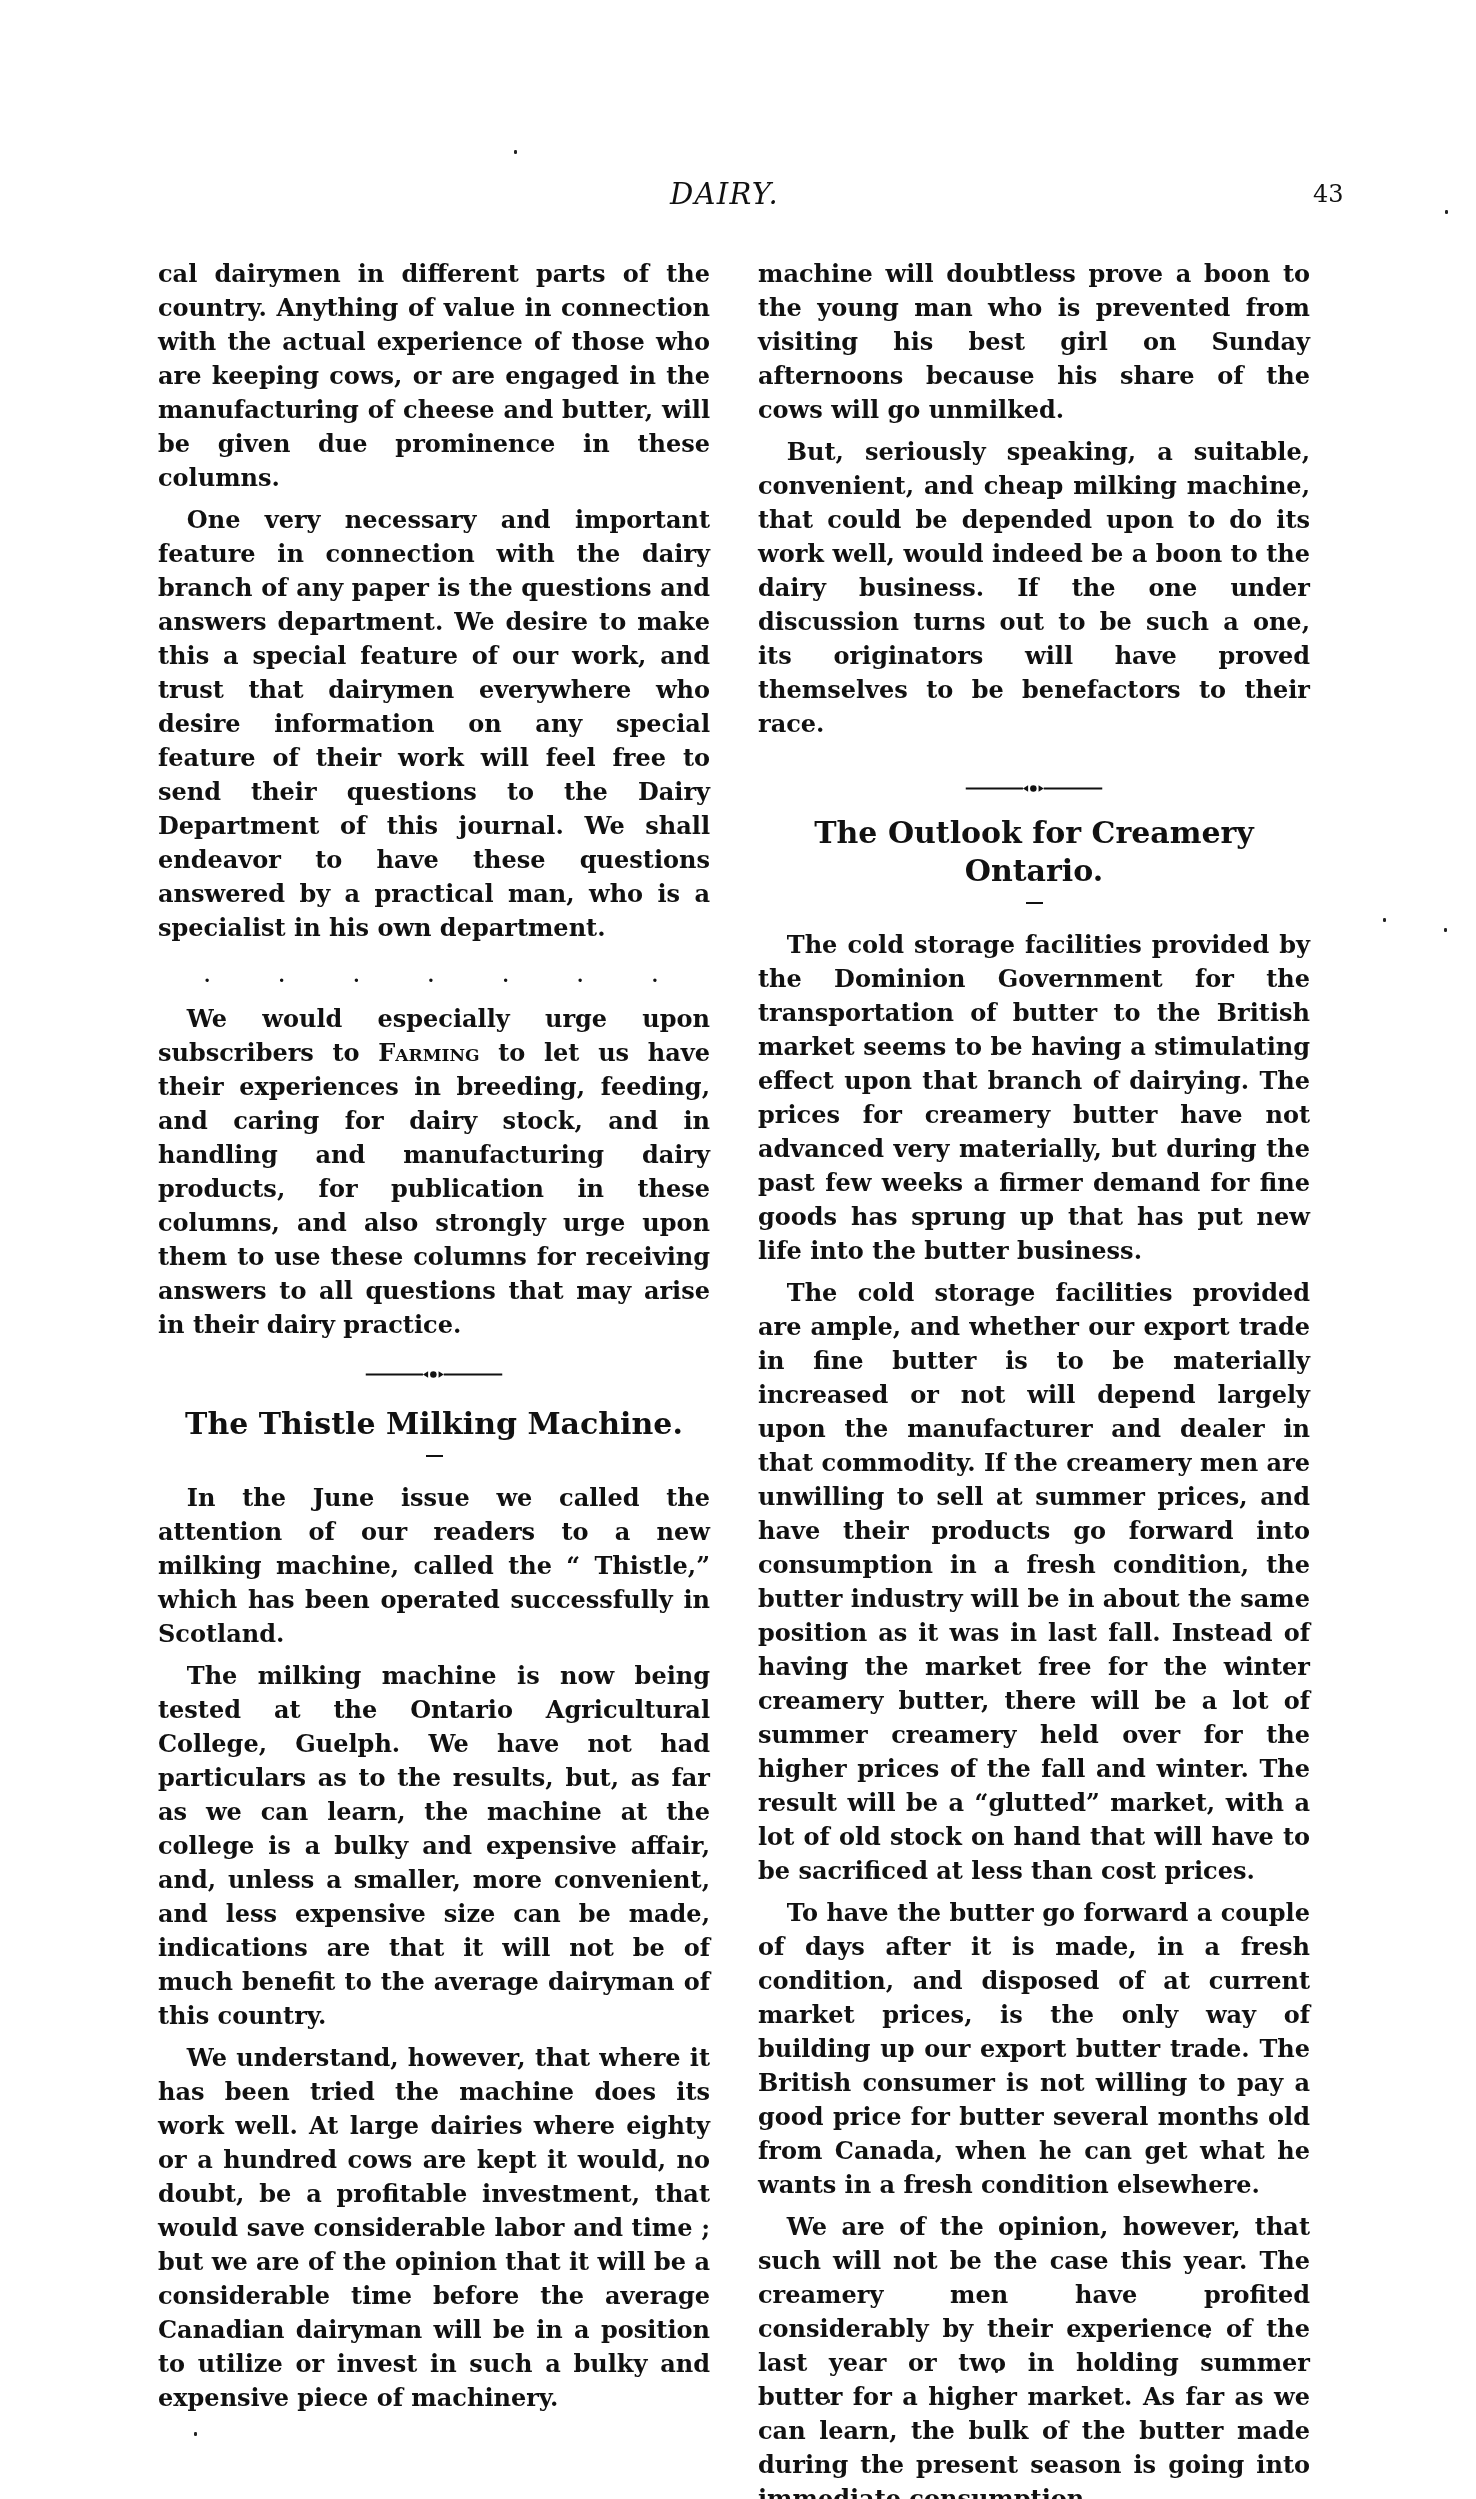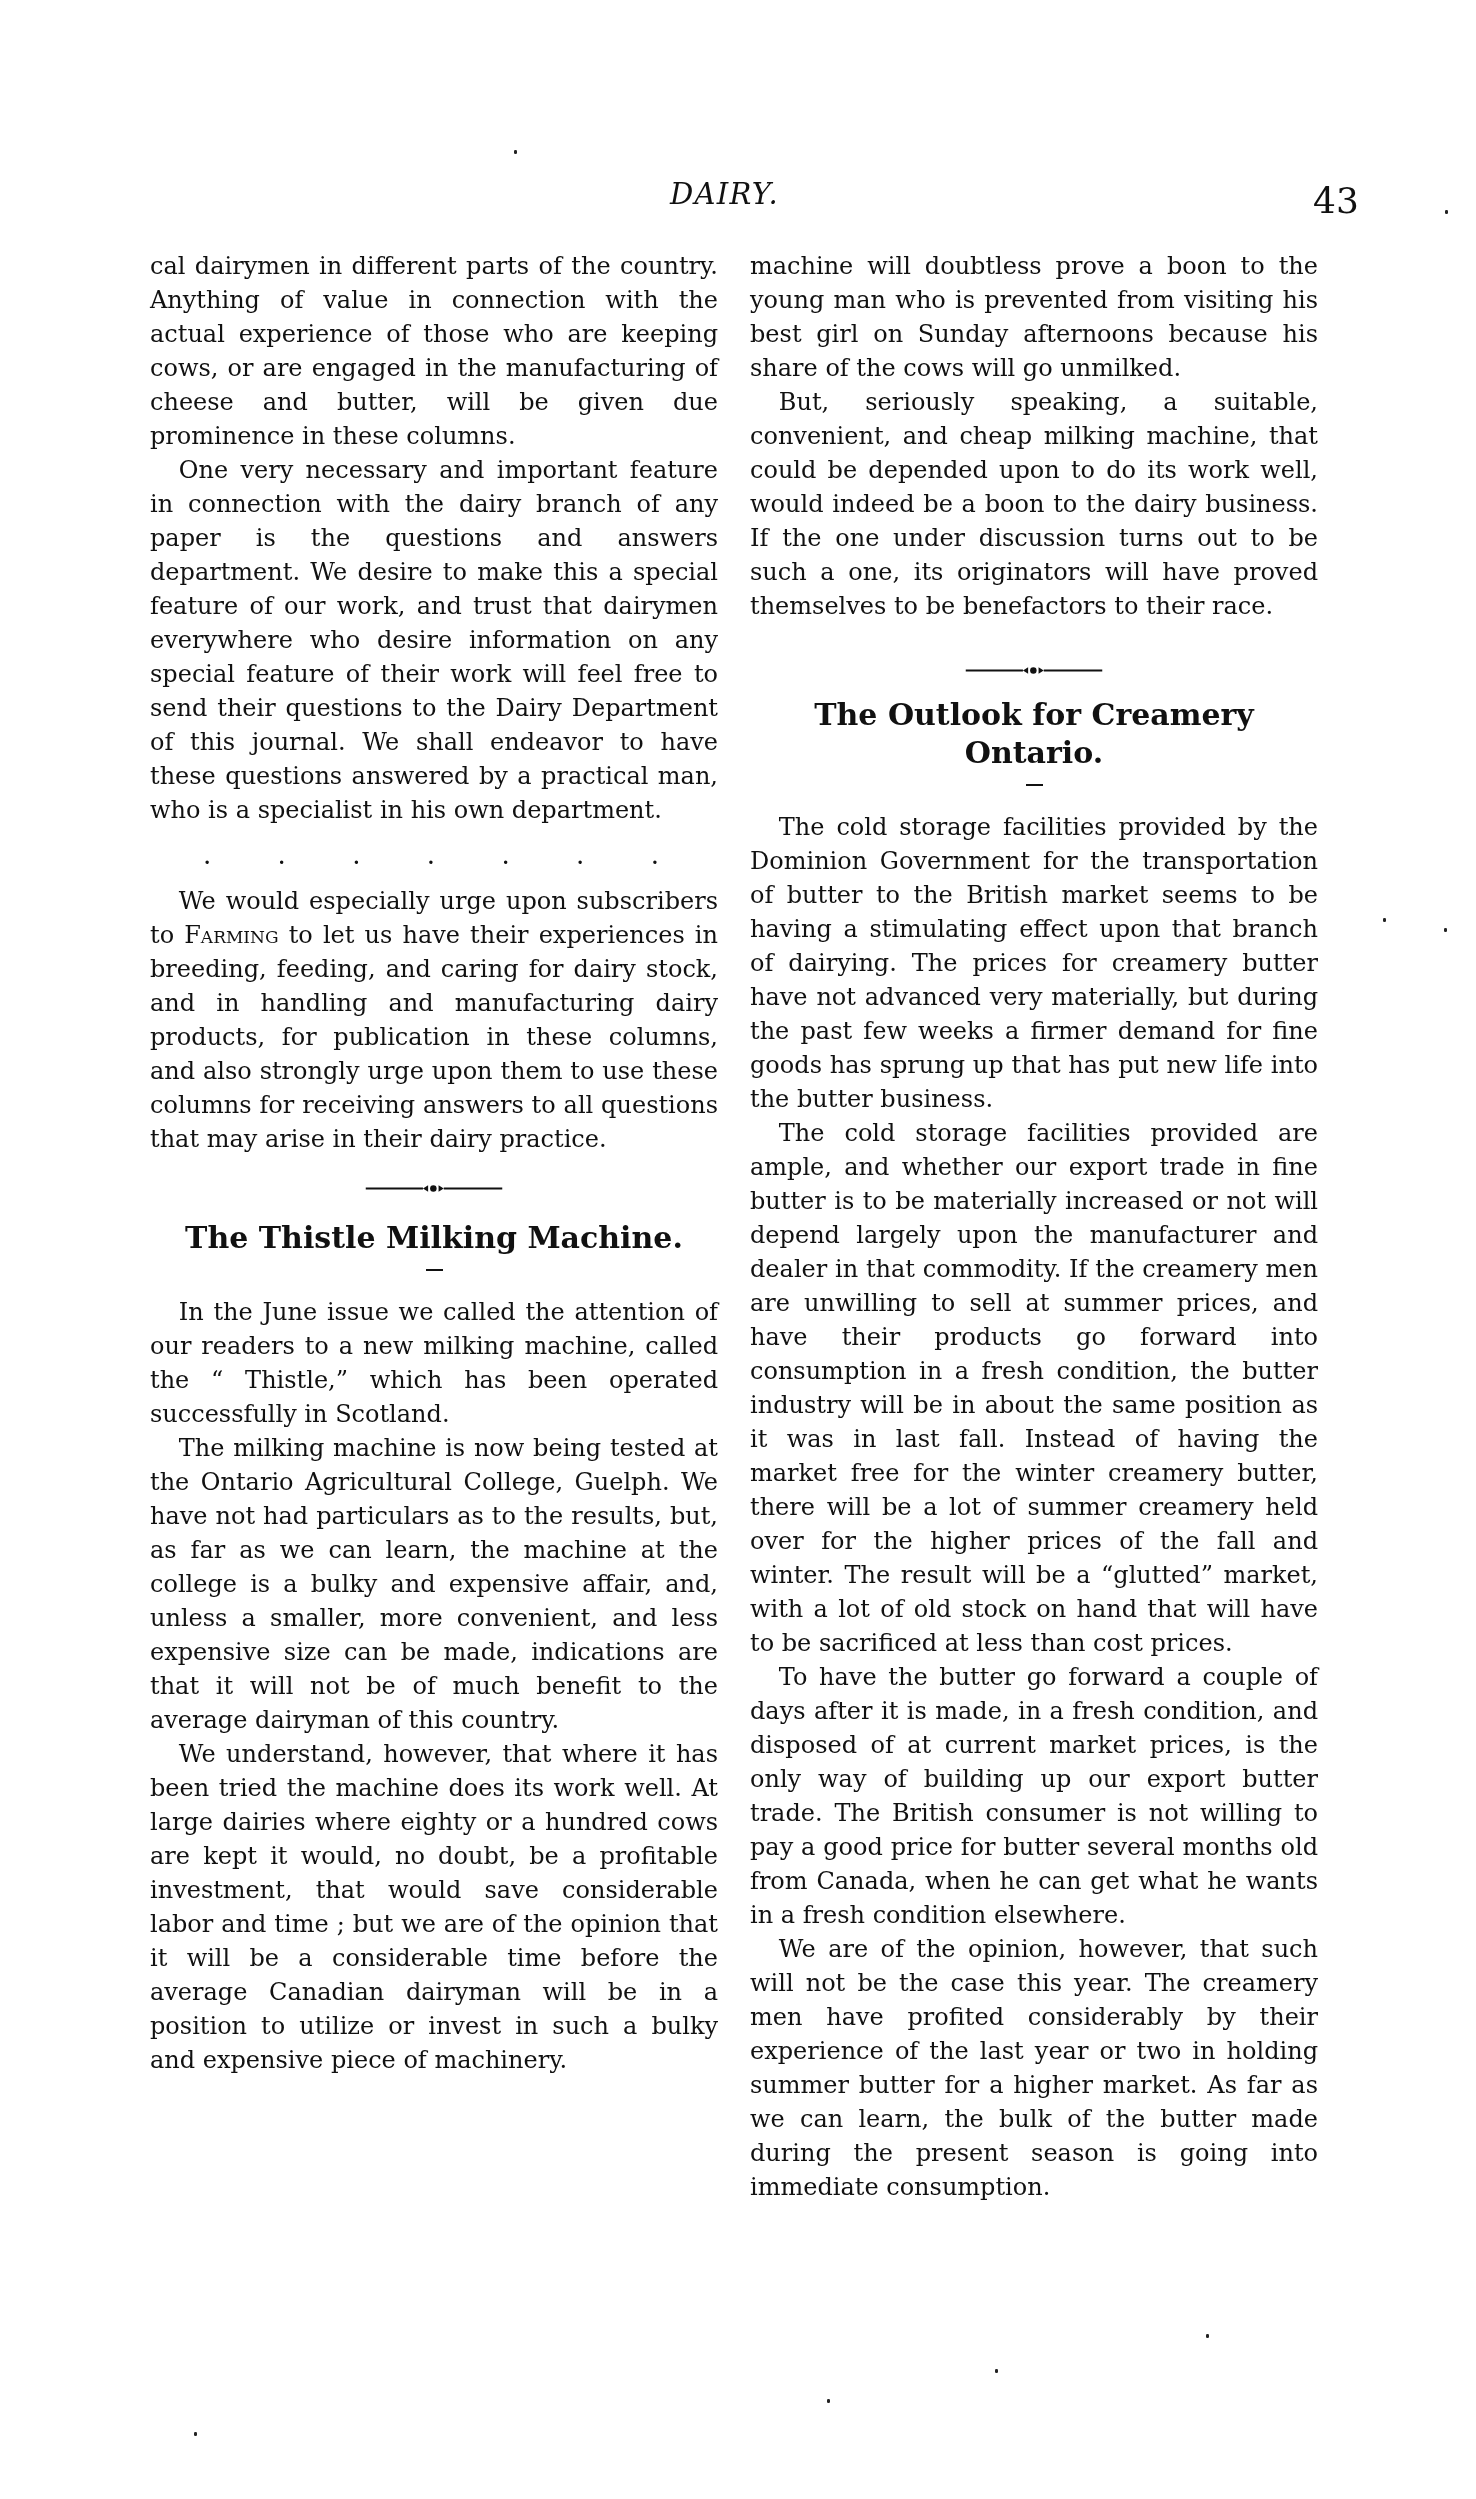--- a/index.html
+++ b/index.html
@@ -1,24 +1,24 @@
 <!DOCTYPE html>
 <html style="font-size:10.5px"><head>
 <meta charset="utf-8">
 <style>
   html, body { margin:0; padding:0; background:#ffffff; }
   body { width:1477px; height:2500px; position:relative; overflow:hidden;
          font-family:"DejaVu Serif", "Liberation Serif", serif; color:#111; }
   .page-header { position:absolute; top:177px; left:4px; width:1477px; height:40px; }
   .running-head { position:absolute; left:666px; top:0; font-style:italic; font-size:29px; letter-spacing:1.3px; }
-  .page-number { position:absolute; left:1309px; top:2.6px; font-size:36px; }
+  .page-number { position:absolute; left:1309px; top:2.6px; font-size:24px; }
   .col { position:absolute; top:249px; width:568px; font-size:24px; line-height:34px; text-align:justify; }
   .col-left { left:150px; }
   .col-right { left:750px; }
-  p { margin:0; text-indent:0; }
+  p { margin:8px; text-indent:0;font-weight:bold; }
   p.indent { text-indent:1.2em; }
   .smallcaps { font-variant:small-caps; }
   .dots { display:flex; justify-content:space-between; padding:0 59px 0 53px; margin:14.5px 0 16px; font-size:26px; line-height:26px; }
   .ornament { display:block; margin:26px auto 24px; width:138px; height:13px; }
   h2 { font-family:"DejaVu Serif", serif; font-weight:bold; font-size:30px; line-height:38px; text-align:center; margin:8px; }
   .dash { width:17px; height:2.6px; background:#111; margin:12px auto 24px; }
   .speck { position:absolute; width:2.6px; height:4px; background:#222; border-radius:1.3px; }
 </style>
 </head>
 <body>

